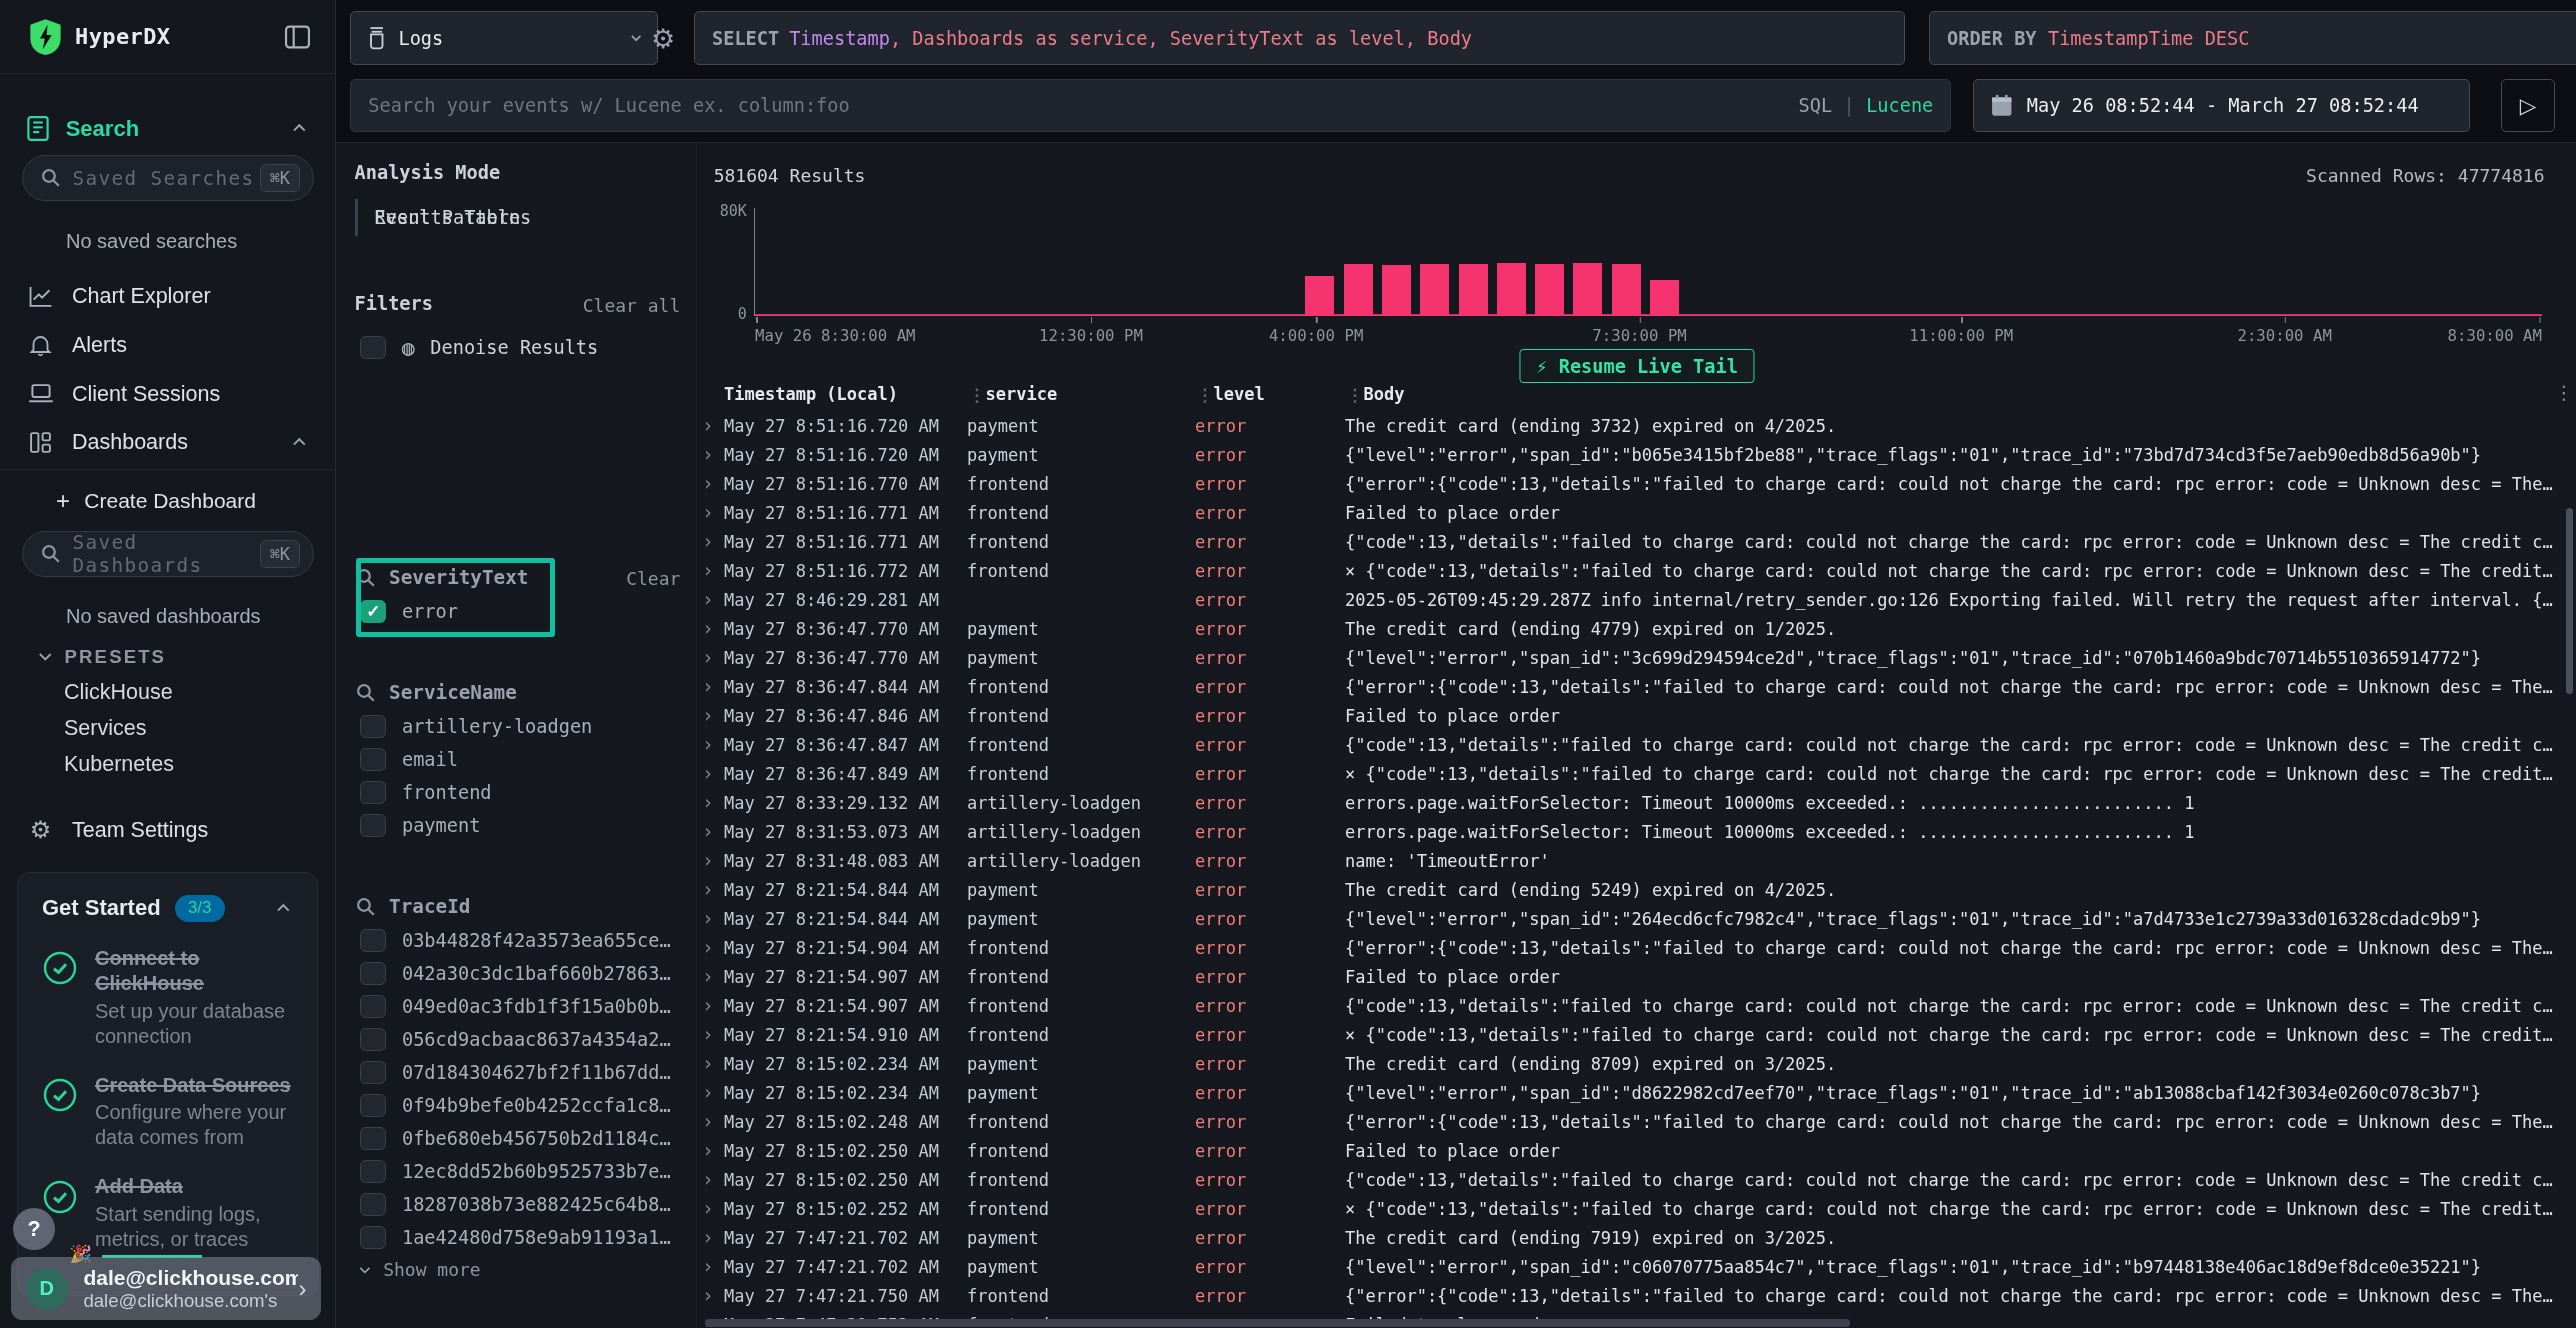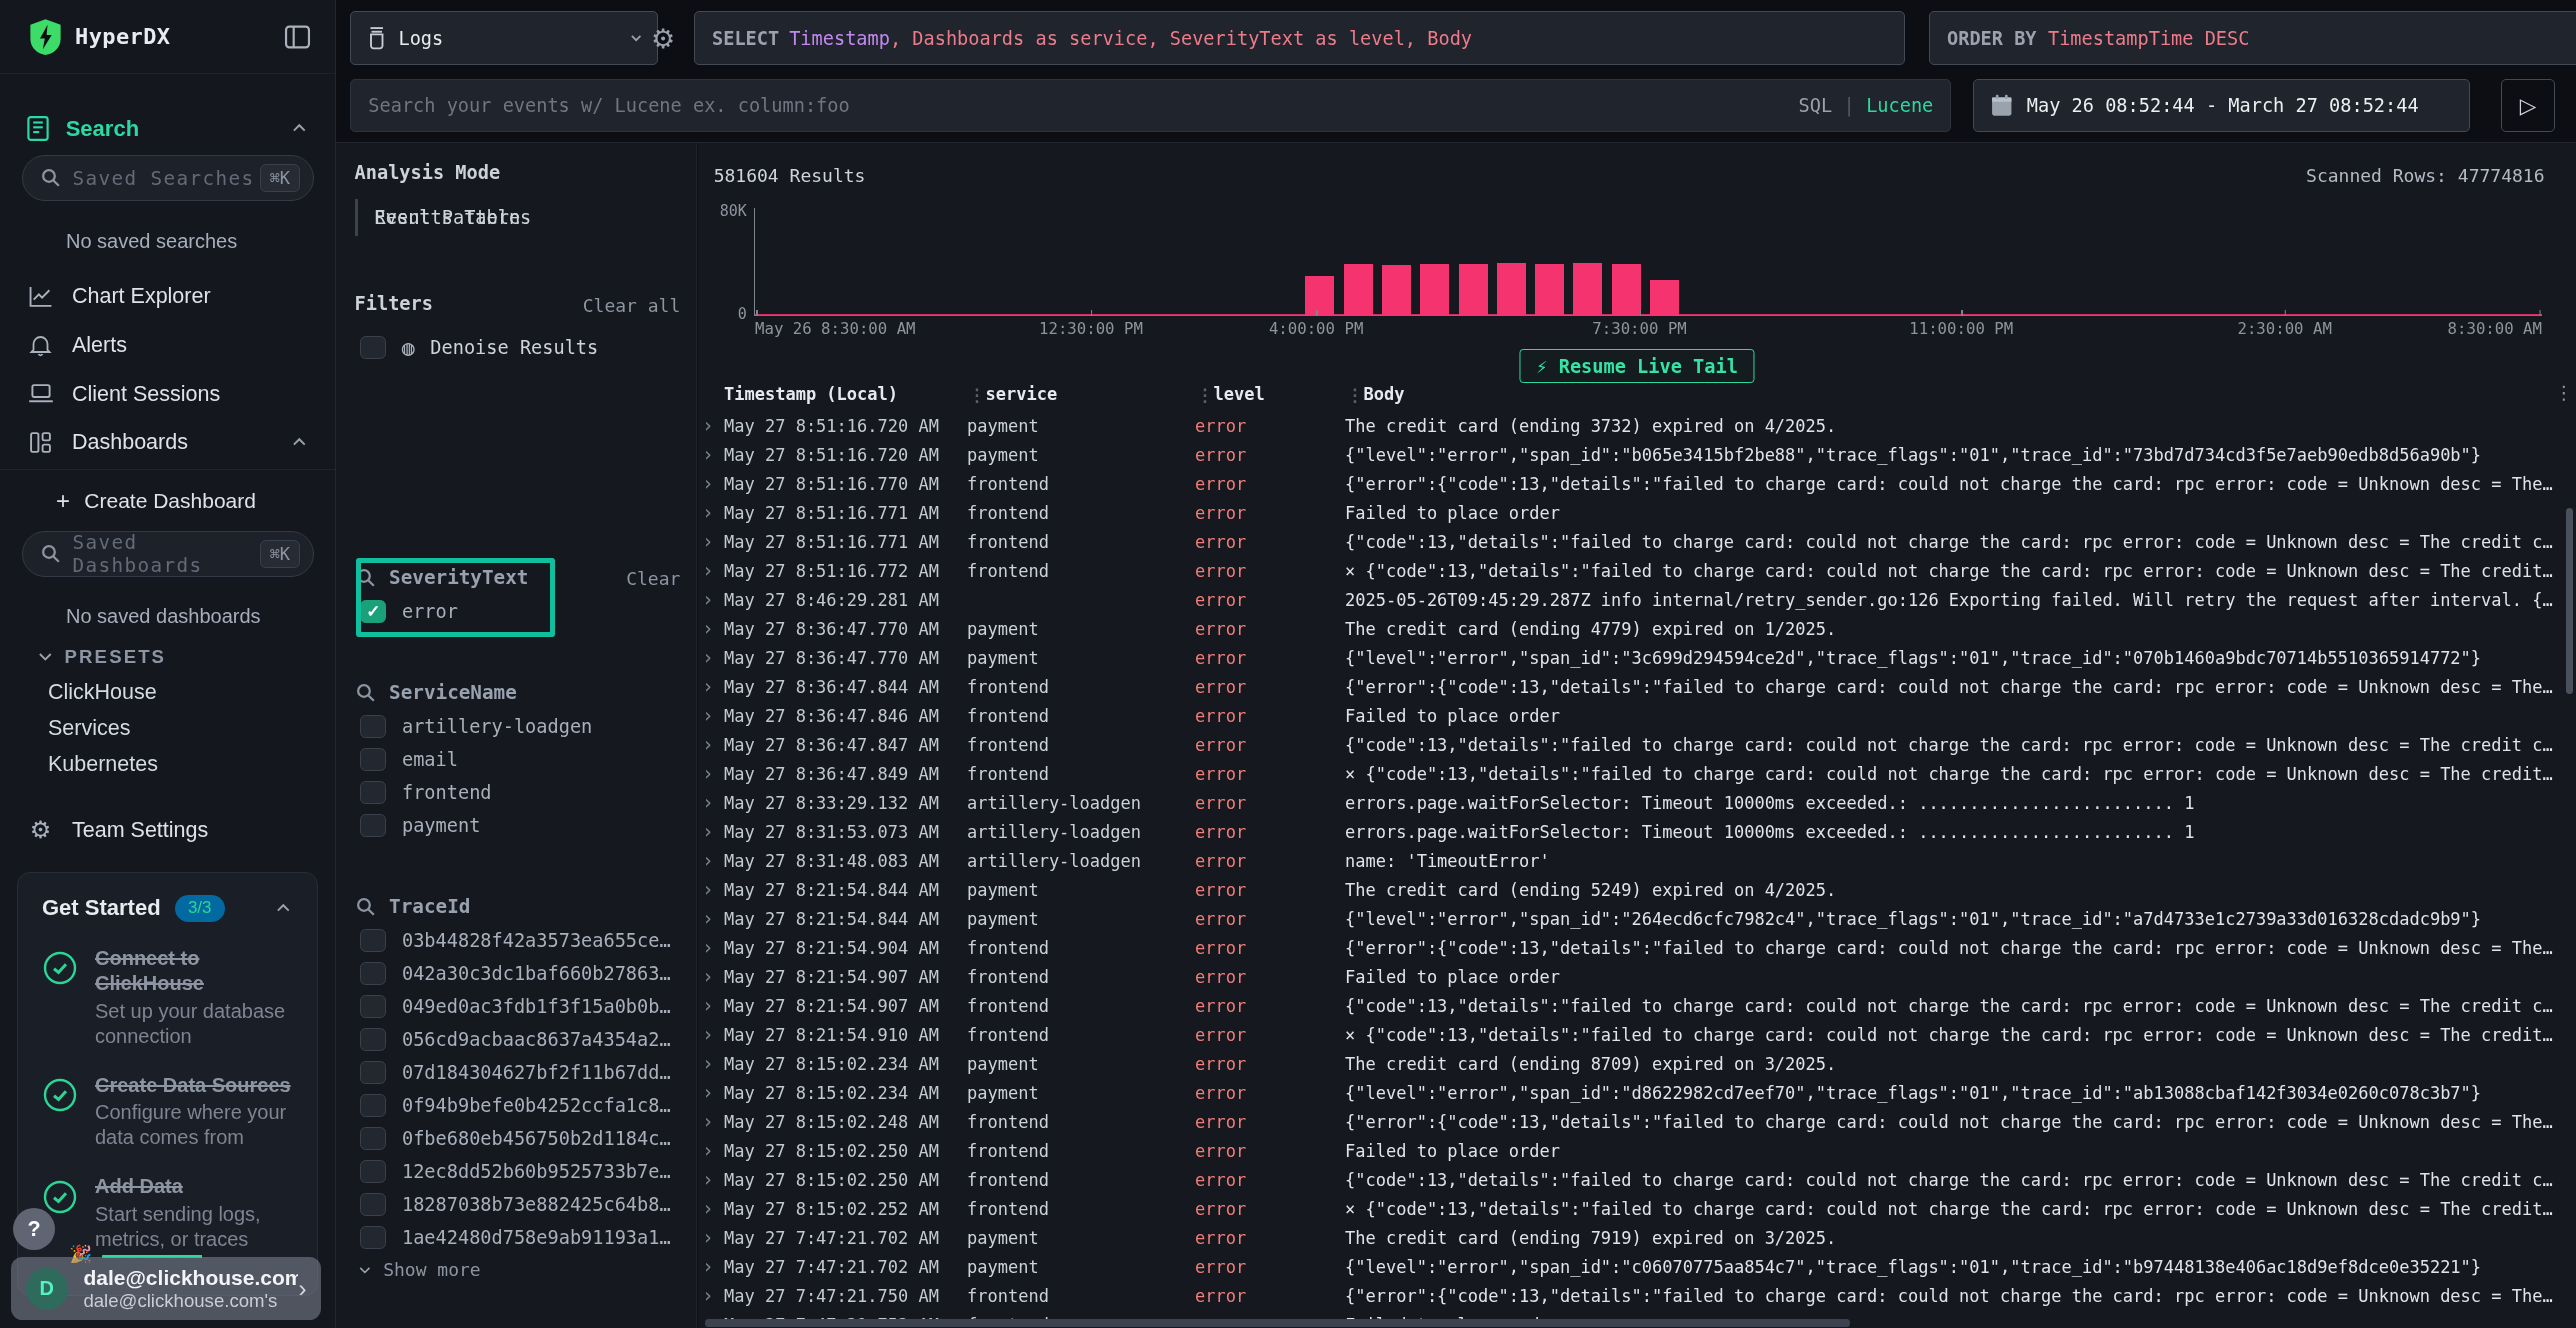--- a/index.html
+++ b/index.html
@@ -18,21 +18,21 @@
   .chev { width:18.6px; height:18.6px; stroke:#9aa2ae; fill:none; stroke-width:2.5; margin-left:auto; }
   .pill-input { position:absolute; left:21.5px; right:21.5px; height:46px; background:#1d2129; border:0.7px solid #343a45; border-radius:24px; display:flex; align-items:center; padding:0 13px 0 17px; }
   .pill-input .ph { color:#646b78; font-size:19.3px; letter-spacing:1.4px; margin-left:11.4px; font-family:"DejaVu Sans Mono", monospace; }
   .kbd { margin-left:auto; background:#262b34; border:0.7px solid #3a414c; border-radius:5.7px; color:#8d95a2; font-size:17px; padding:2.9px 8.6px; font-family:"DejaVu Sans Mono", monospace; }
   .empty-note { position:absolute; left:66px; color:#a6aebb; font-size:20px; }
   .sb-item { position:absolute; left:0; right:0; height:46px; display:flex; align-items:center; padding:0 26px; font-size:21.5px; color:#dfe3e9; cursor:pointer; }
   .sb-item .ic { width:29px; display:flex; justify-content:center; color:#aab1bc; }
   .sb-item .lbl { margin-left:17px; }
   .sb-divider { position:absolute; left:0; right:0; height:0.7px; background:#20242c; }
   .presets-head { color:#8d95a2; font-size:18.6px; letter-spacing:2.1px; font-weight:bold; }
-  .preset-item { height:36px; font-size:21.5px; color:#d6dbe2; padding-left:48px; display:flex; align-items:center; position:relative; cursor:pointer; }
+  .preset-item { height:36px; font-size:21.5px; color:#d6dbe2; padding-left:48px; display:flex; align-items:center; position:relative; cursor:pointer;margin-left:16px; }
   .gs-card { position:absolute; left:17px; right:17px; top:872px; height:424px; background:#1a1f27; border:0.7px solid #272d37; border-radius:13px; padding:21.5px 24px; }
   .gs-title-row { display:flex; align-items:center; }
   .gs-title { font-size:22px; font-weight:bold; }
   .gs-badge { margin-left:14.3px; background:#0369a1; color:#2bd695; font-size:17px; font-weight:normal; border-radius:14.3px; padding:3.6px 13px; }
   .gs-item { display:flex; margin-top:24px; }
   .gs-check { flex:0 0 auto; width:36px; height:36px; margin-right:17px; margin-top:4.3px; }
   .gs-item-title { color:#8d95a2; font-weight:bold; font-size:20px; text-decoration:line-through; line-height:1.25; }
   .gs-item-desc { color:#7d8592; font-size:20px; line-height:1.25; margin-top:2.9px; }
   .partial-item { position:absolute; left:69px; top:1244px; height:18.6px; overflow:hidden; display:flex; align-items:flex-start; z-index:1; }
   .partial-item .txt { color:#2bd9a2; font-weight:bold; font-size:20px; text-decoration:line-through; margin-left:10px; }
@@ -92,21 +92,21 @@
   .main { position:absolute; left:698px; right:0; top:143px; bottom:0; background:#15181f; overflow:hidden; }
   .res-count { position:absolute; left:15.7px; top:21.5px; color:#cfd4db; font-size:18px; font-family:"DejaVu Sans Mono", monospace; }
   .res-scanned { position:absolute; right:31.5px; top:21.5px; color:#b4bac4; font-size:18px; font-family:"DejaVu Sans Mono", monospace; }
   .chart { position:absolute; left:0; right:0; top:52px; height:165px; }
   .plot { position:absolute; left:56px; right:34px; top:13px; bottom:44px; border-left:1.4px solid #80868f; border-bottom:1.4px solid #80868f; }
   .ylab { position:absolute; width:46px; text-align:right; color:#8d949e; font-size:15px; font-family:"DejaVu Sans Mono", monospace; left:2.9px; }
   .ylab.top { top:7.2px; } .ylab.zero { bottom:37px; }
   .bars { position:absolute; left:30.8%; bottom:0; display:flex; align-items:flex-end; gap:9.3px; }
   .bar { width:29px; background:#f5336e; }
   .baseline-pink { position:absolute; left:0; right:0; bottom:-1.4px; height:2.1px; background:#f5336e; opacity:0.85; }
-  .xtick { position:absolute; top:100%; margin-top:4px; color:#8d949e; font-size:15.7px; font-family:"DejaVu Sans Mono", monospace; white-space:nowrap; }
+  .xtick { position:absolute; top:100%; margin-top:11px; color:#8d949e; font-size:15.7px; font-family:"DejaVu Sans Mono", monospace; white-space:nowrap; }
   .xtick::before { content:""; position:absolute; top:-8.6px; left:50%; width:1.4px; height:5.7px; background:#80868f; }
   .xtick.a-left { transform:none; } .xtick.a-left::before { left:1.4px; }
   .xtick.a-center { transform:translateX(-50%); }
   .xtick.a-right { transform:translateX(-100%); } .xtick.a-right::before { left:auto; right:1.4px; }
   .live-tail { position:absolute; left:50%; top:206px; transform:translateX(-50%); border:1.4px solid #2bd99f; border-radius:3.6px; background:rgba(18,40,33,0.25); color:#35e3a4; font-family:"DejaVu Sans Mono", monospace; font-weight:bold; font-size:18.6px; padding:5.7px 15.7px; display:flex; align-items:center; gap:11.4px; cursor:pointer; }
   .bolt { color:#35e3a4; font-size:18.6px; }
   .table { position:absolute; left:0; right:10px; top:238px; bottom:8.6px; overflow:hidden; }
   .trow { display:grid; grid-template-columns:26px 243px 228px 150px 1fr; align-items:center; height:29px; }
   .thead { height:26px; margin-bottom:4.3px; }
   .thead .hcell { color:#e6e9ed; font-weight:bold; font-size:17px; font-family:"DejaVu Sans Mono", monospace; position:relative; padding-left:18.6px; }

